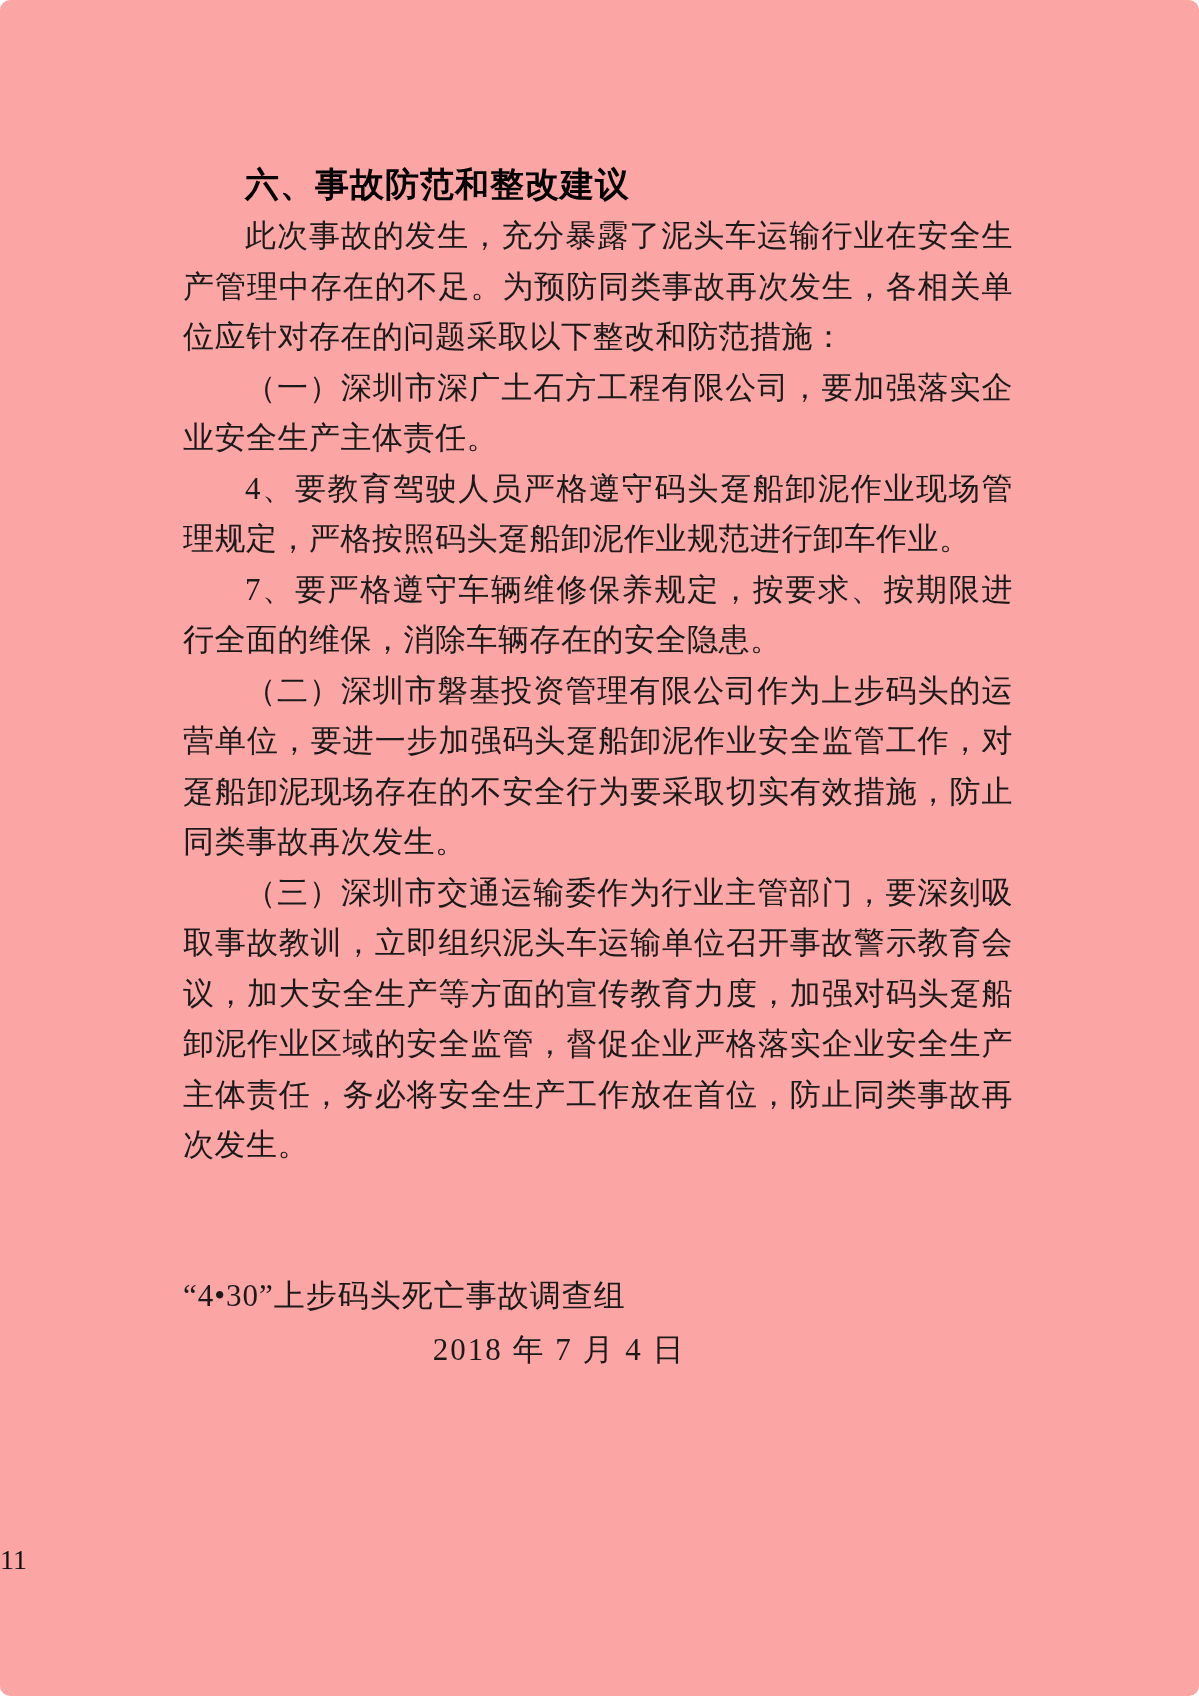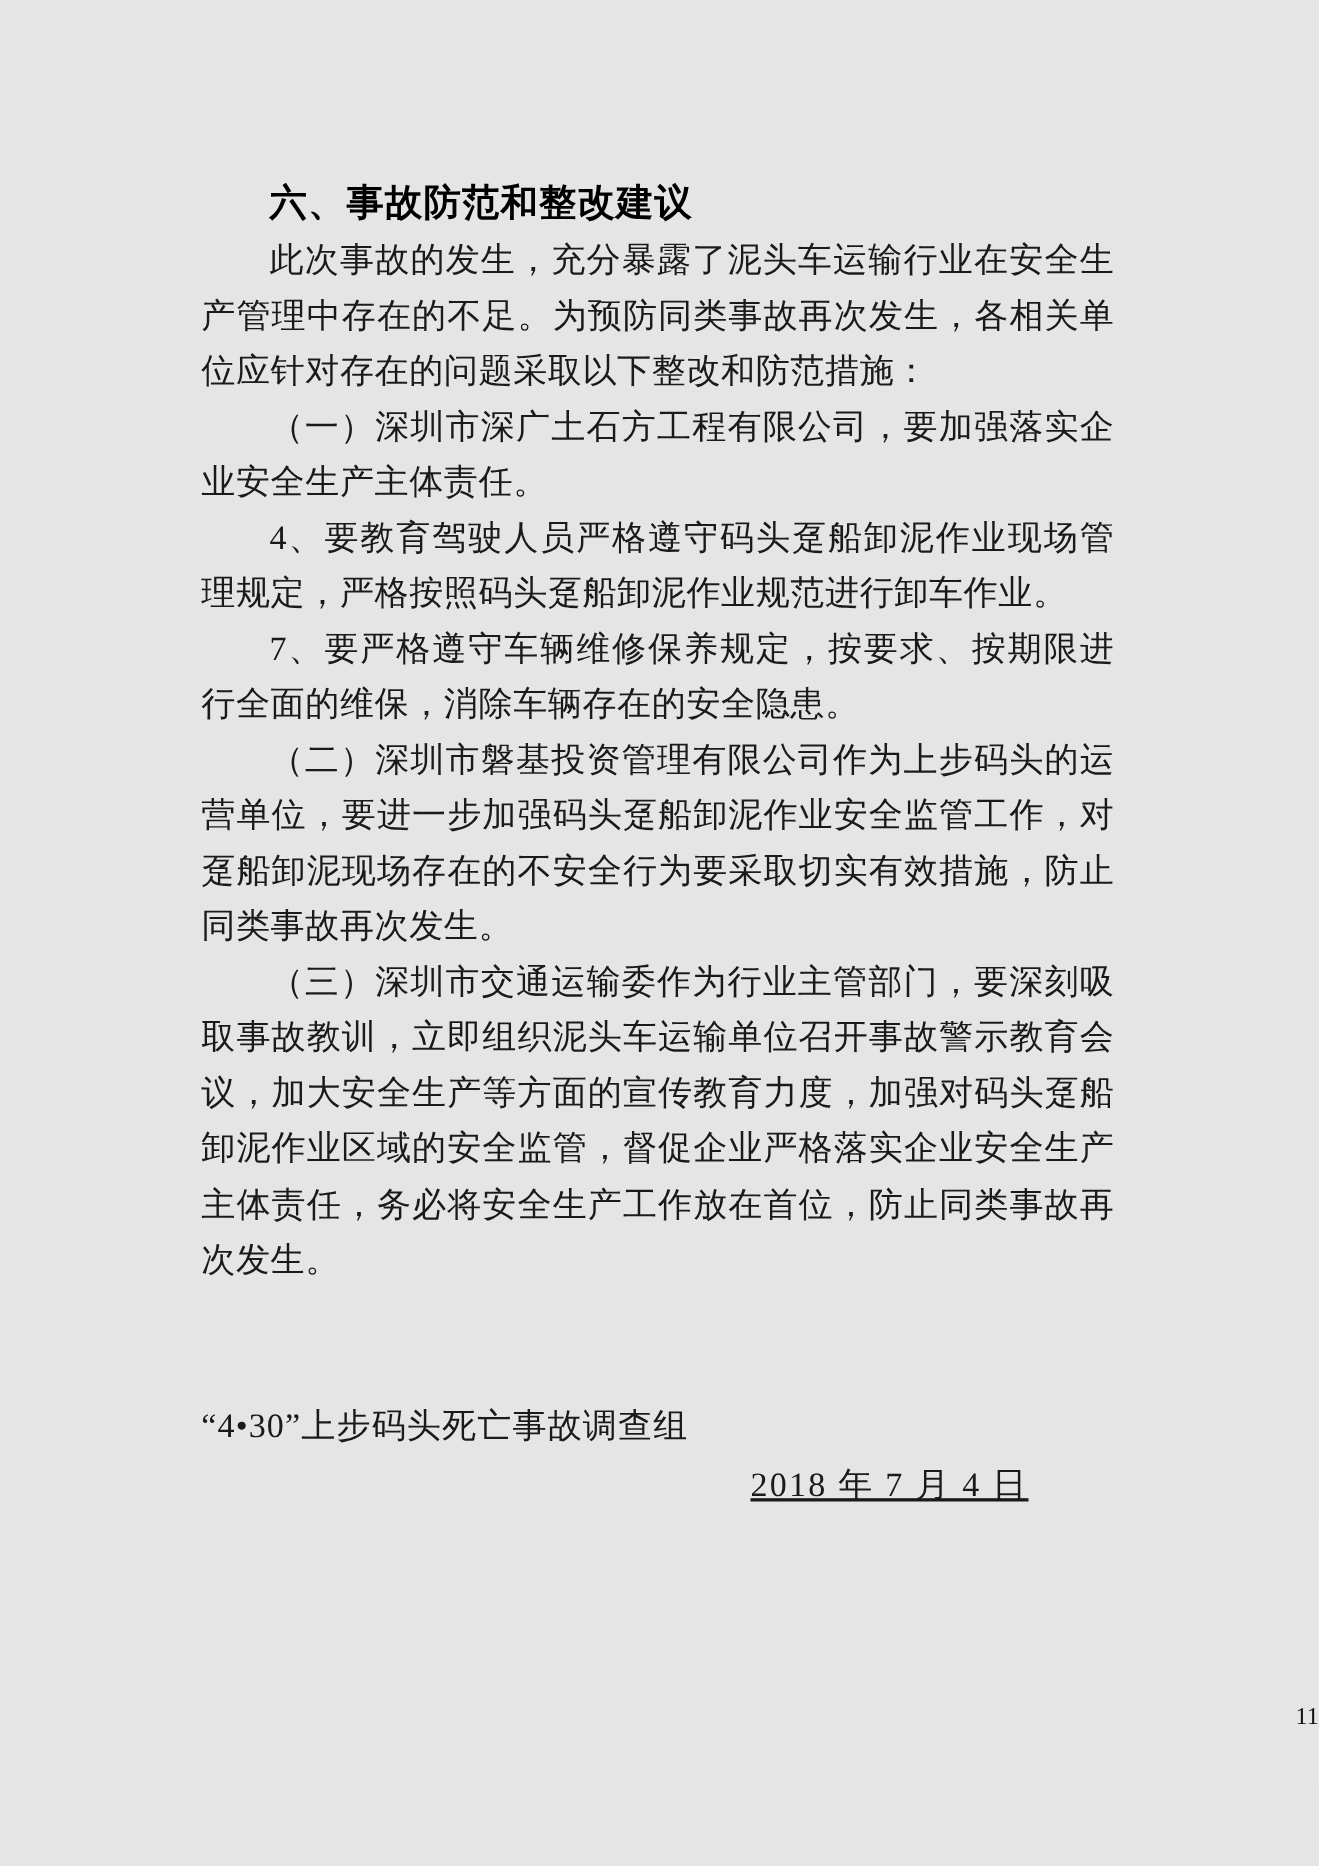--- a/index.html
+++ b/index.html
@@ -4,24 +4,25 @@
 <style>
   html, body {
     margin: 0;
     padding: 0;
     background: #ffffff;
   }
   .page {
     position: relative;
     width: 1199px;
     height: 1696px;
-    background: #e5e5e5;
+    background: #fca5a5;
     overflow: hidden;
     font-family: "Liberation Serif", serif;
     color: #1a1a1a;
+    border-radius: 10px;
   }
   .content {
     position: absolute;
     left: 183px;
     top: 158px;
     width: 830px;
   }
   .heading {
     margin: 0;
     font-family: "Liberation Sans", sans-serif;
@@ -45,32 +46,31 @@
   .signature {
     margin-top: 98px;
     font-size: 31px;
     line-height: 54px;
     text-align: left;
     letter-spacing: 1px;
   }
   .date {
     font-size: 31px;
     line-height: 54px;
-    text-align: right;
+    text-align: center;
     padding-right: 78px;
     letter-spacing: 2px;
-    text-decoration: underline;
   }
   .page-number {
     position: absolute;
     top: 1546px;
     left: 0;
     width: 100%;
-    text-align: right;
-    font-size: 22px;
+    text-align: left;
+    font-size: 28px;
     line-height: 28px;
     color: #111111;
   }
 </style>
 </head>
 <body>
 
 <div class="page">
   <div class="content">
     <h1 class="heading">六、事故防范和整改建议</h1>

